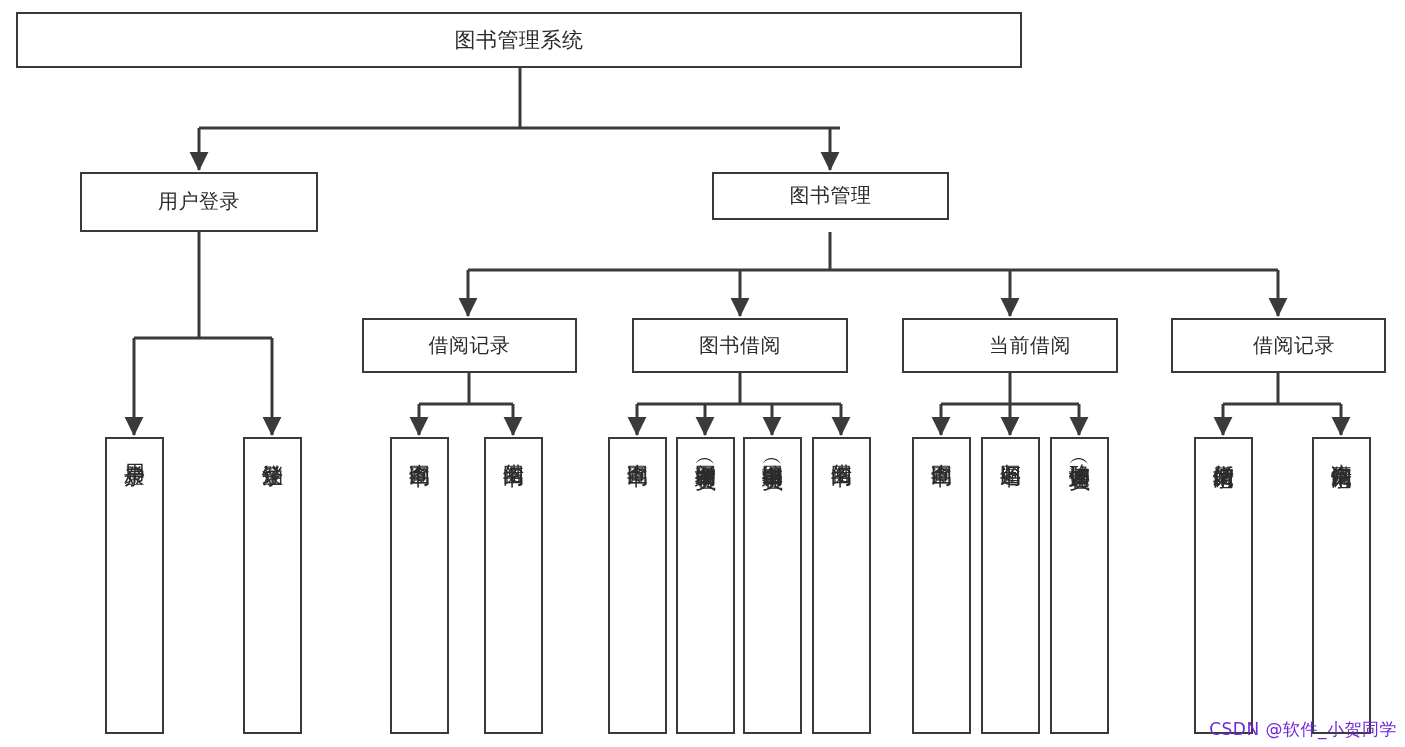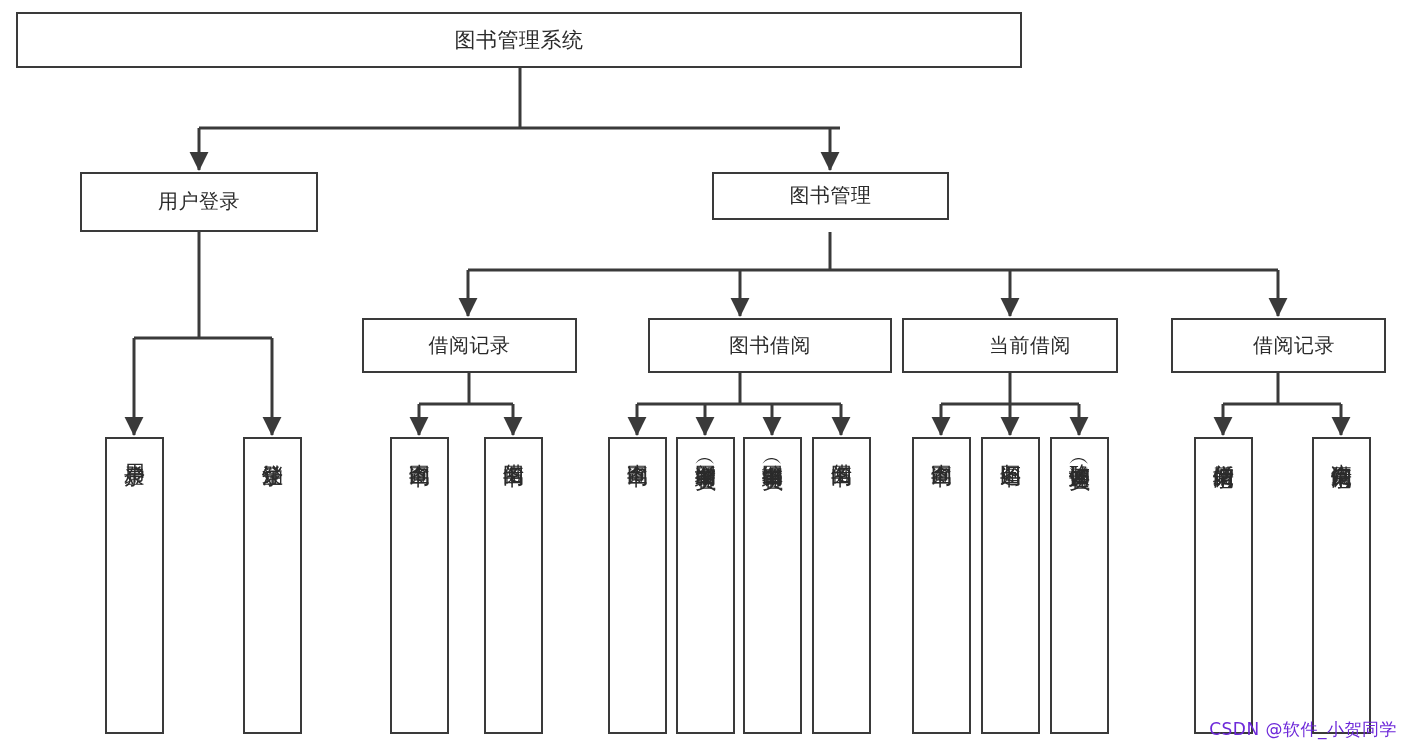--- a/index.html
+++ b/index.html
@@ -145,21 +145,21 @@
   </div>
 
   <div class="node level-1" style="left:712px; top:172px; width:237px; height:48px;">
     <span class="node-label">图书管理</span>
   </div>
 
   <div class="node level-2" style="left:362px; top:318px; width:215px; height:55px;">
     <span class="node-label">借阅记录</span>
   </div>
 
-  <div class="node level-2" style="left:632px; top:318px; width:244px; height:55px;margin-left:16px;">
+  <div class="node level-2" style="left:632px; top:318px; width:216px; height:55px;">
     <span class="node-label">图书借阅</span>
   </div>
 
   <div class="node level-2" style="left:902px; top:318px; width:216px; height:55px;padding-left:40px;">
     <span class="node-label">当前借阅</span>
   </div>
 
   <div class="node level-2" style="left:1171px; top:318px; width:215px; height:55px;padding-left:31px;">
     <span class="node-label">借阅记录</span>
   </div>

